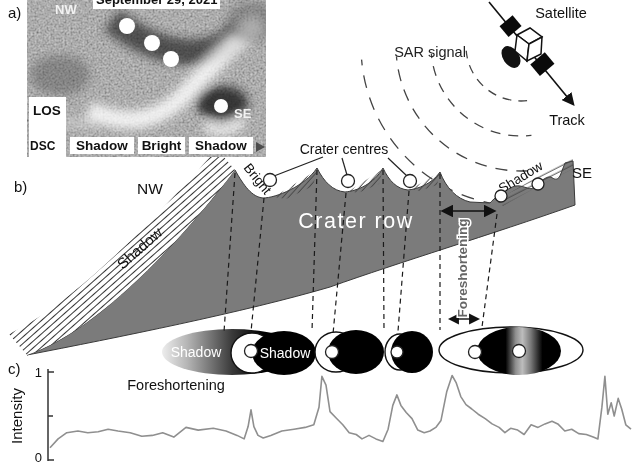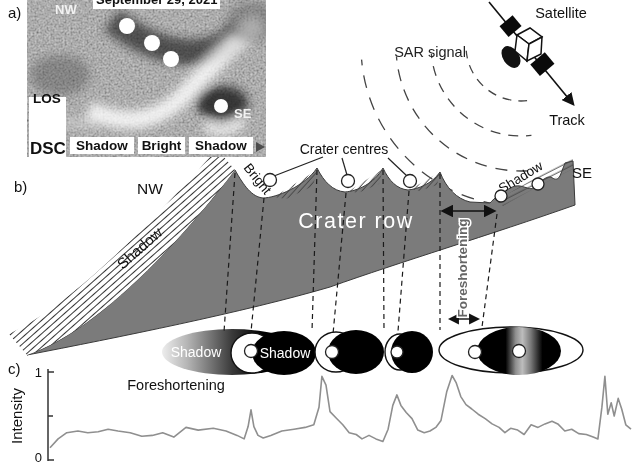--- a/index.html
+++ b/index.html
@@ -212,20 +212,20 @@
         <line x1="31" y1="108" x2="34" y2="131" stroke="#111" stroke-width="1.6"></line>
         <polygon points="35,138 30,130 39,129" fill="#111"></polygon>
         <polygon points="229,142 238,147 229,152" fill="#3c3c3c" opacity="0.85"></polygon>
       </g>
     </svg>
 
     <div class="whitebar" style="left:66px;top:-9px;height:18px;line-height:18px;font-size:13px;padding:0 3px;">September 29, 2021</div>
     <div class="ov" style="left:28px;top:3px;">NW</div>
     <div class="ov" style="left:207px;top:107px;">SE</div>
     <div class="whitebar" style="left:2px;top:97px;width:37px;height:60px;"></div>
-    <div class="whitebar" style="left:6px;top:91px;font-size:13.5px;background:transparent;">LOS</div>
-    <div class="whitebar" style="left:3px;top:139px;font-size:17px;background:transparent;">DSC</div>
+    <div class="whitebar" style="left:6px;top:103px;font-size:13.5px;background:transparent;">LOS</div>
+    <div class="whitebar" style="left:3px;top:139px;font-size:12px;background:transparent;">DSC</div>
     <div class="zone" style="left:43px;width:64px;">Shadow</div>
     <div class="zone" style="left:111px;width:47px;">Bright</div>
     <div class="zone" style="left:162px;width:64px;">Shadow</div>
   </div>
 
 </div>
 
 </body></html>

